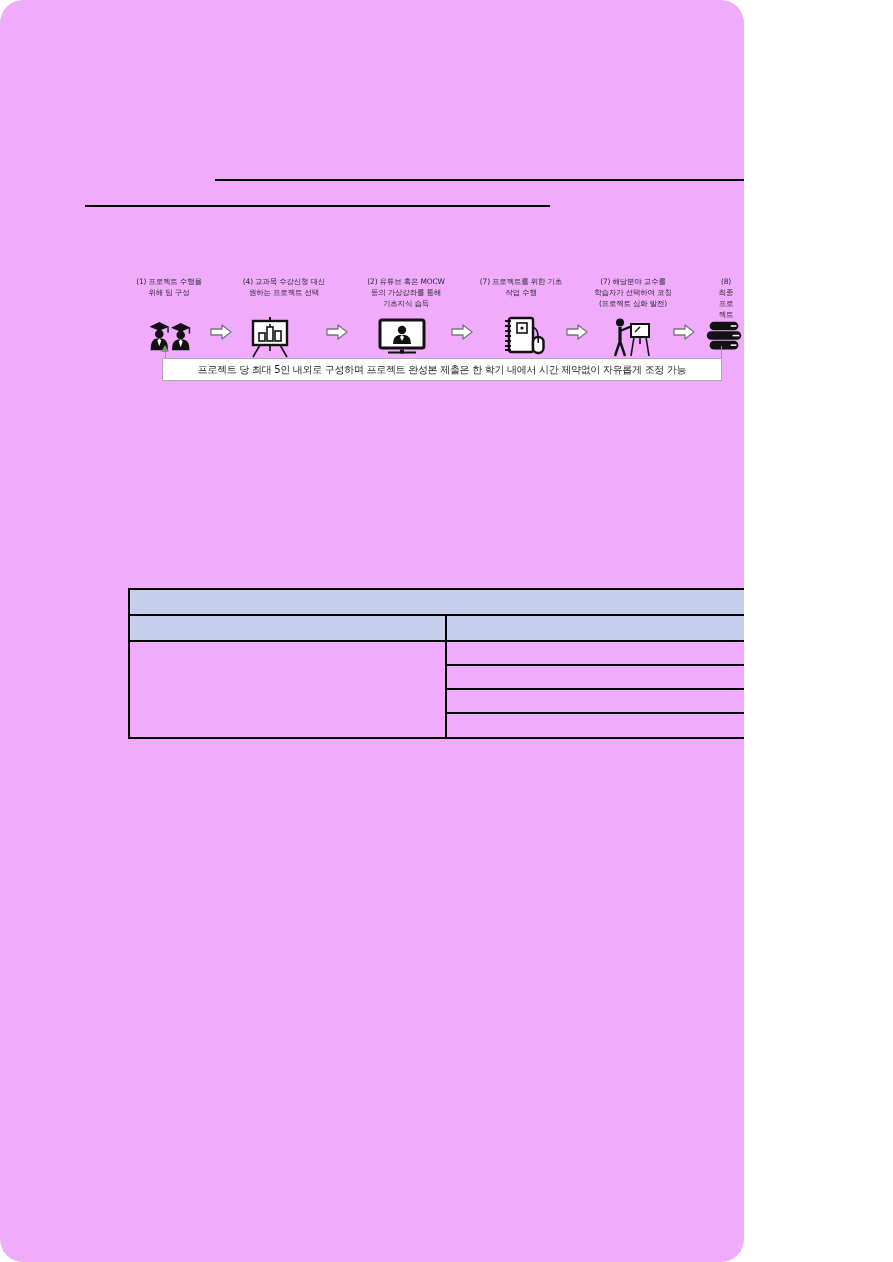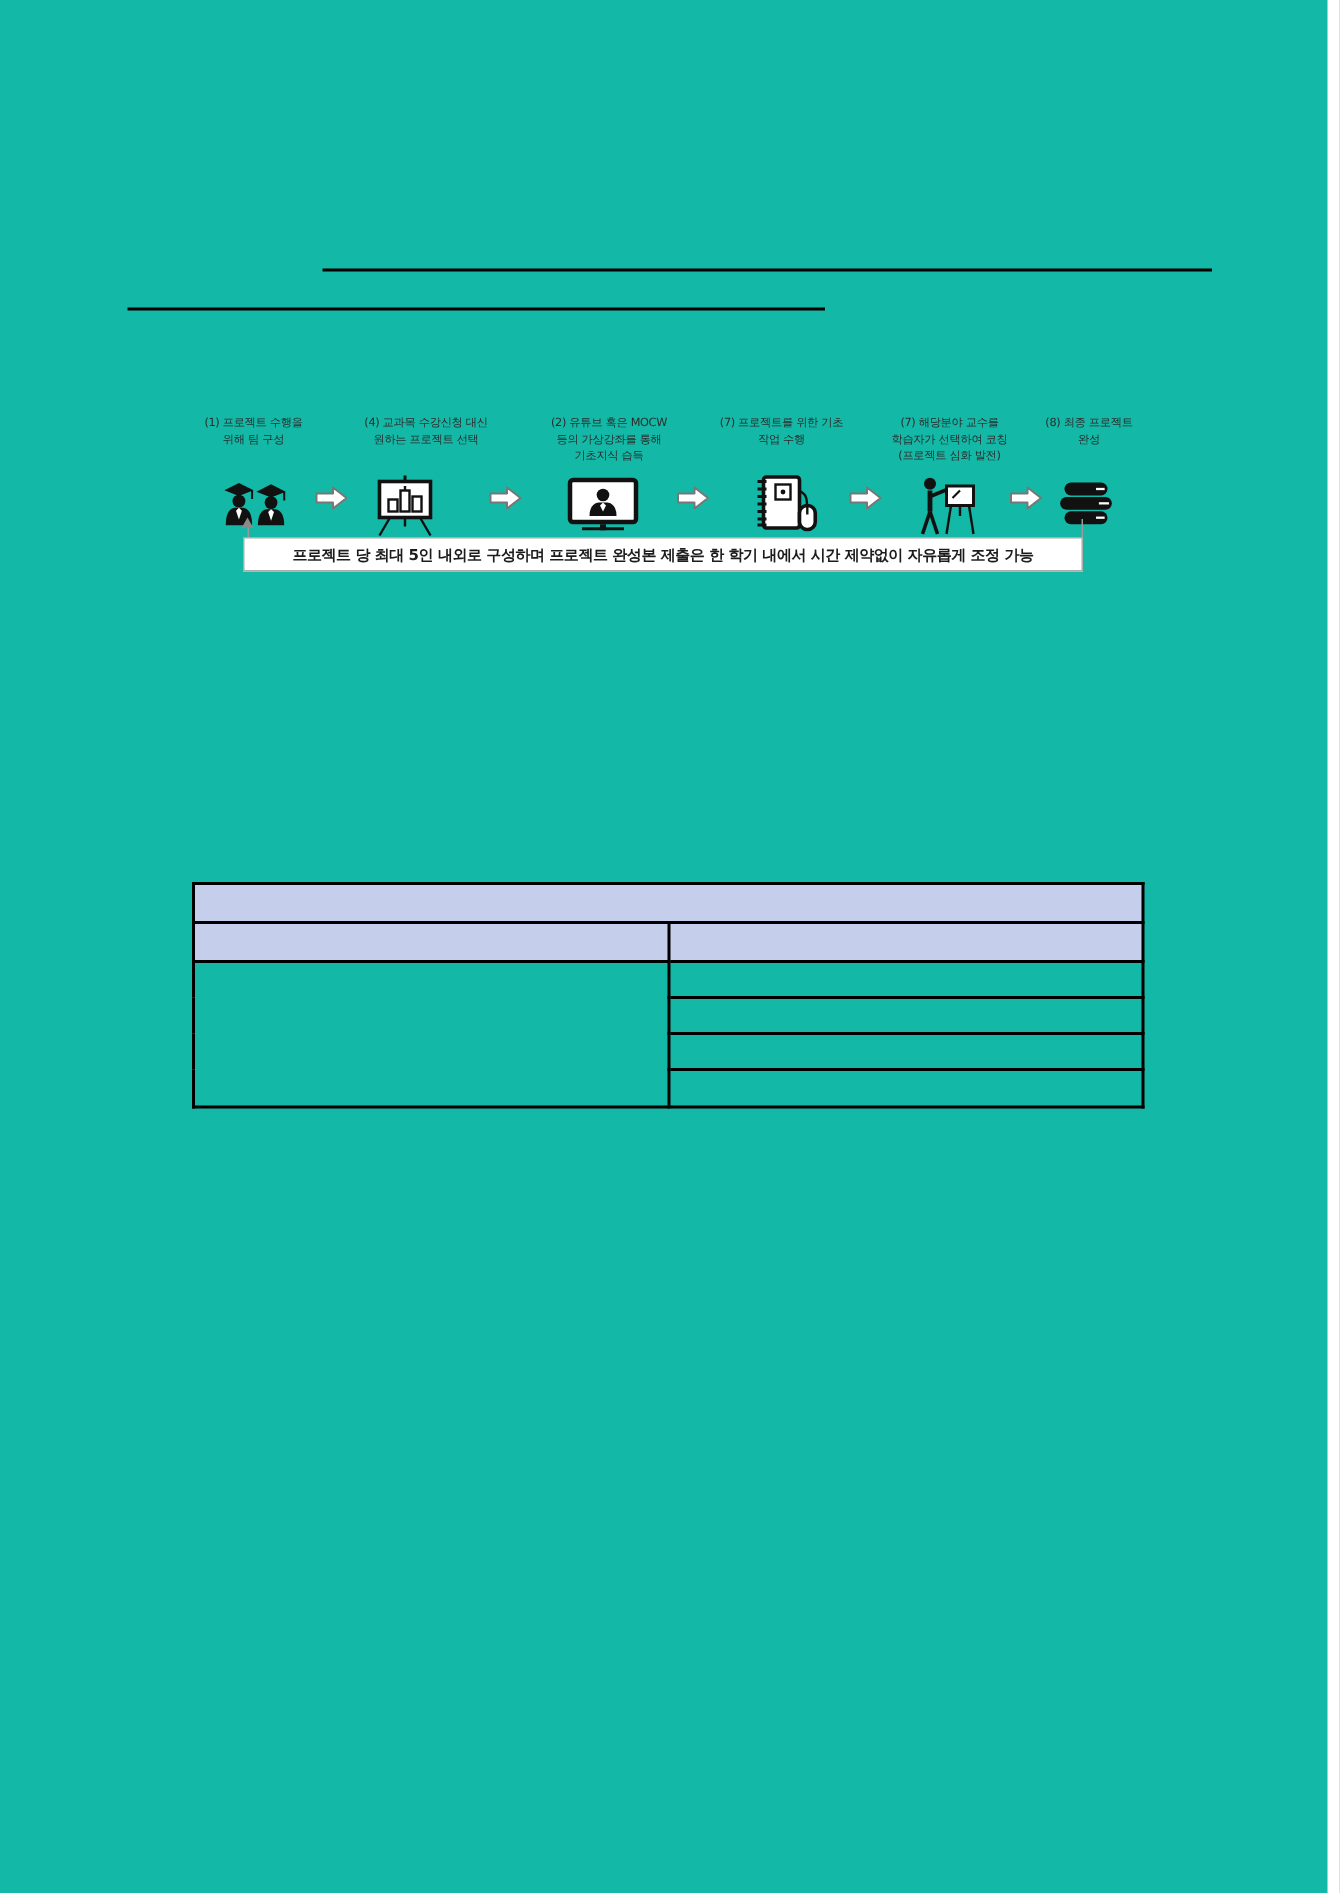--- a/index.html
+++ b/index.html
@@ -1,23 +1,24 @@
 <!DOCTYPE html>
 <html><head>
 <meta charset="utf-8">
 <style>
   * { margin: 0; padding: 0; box-sizing: border-box; }
   html, body { background: #ffffff; }
   .page {
     position: relative;
-    width: 885px;
+    width: 744px;
     height: 1262px;
-    background: #14b8a6;
+    background: #f0abfc;
     font-family: "DejaVu Sans", sans-serif;
     overflow: hidden;
+    border-radius: 23px;
   }
   .underline {
     position: absolute;
     border-top: 2px solid #000;
     height: 0;
   }
   .underline-1 { left: 215px; top: 179px; width: 593px; }
   .underline-2 { left: 85px;  top: 205px; width: 465px; }
 
   
@@ -52,21 +53,21 @@
     left: 162px;
     top: 358px;
     width: 560px;
     height: 23px;
     border: 1px solid #ababab;
     background: #ffffff;
     display: flex;
     align-items: center;
     justify-content: center;
     font-size: 10px;
-    font-weight: 700;
+    font-weight: 400;
     color: #1c1c1c;
     white-space: nowrap;
     letter-spacing: -0.3px;
   }
   .loop-line { position: absolute; border-left: 1px solid #9a9a9a; width: 0; }
   .loop-line-left  { left: 165px; top: 352px; height: 6px; }
   .loop-line-right { left: 721px; top: 346px; height: 12px; }
   .loop-arrowhead {
     position: absolute;
     left: 161px; top: 345px;

